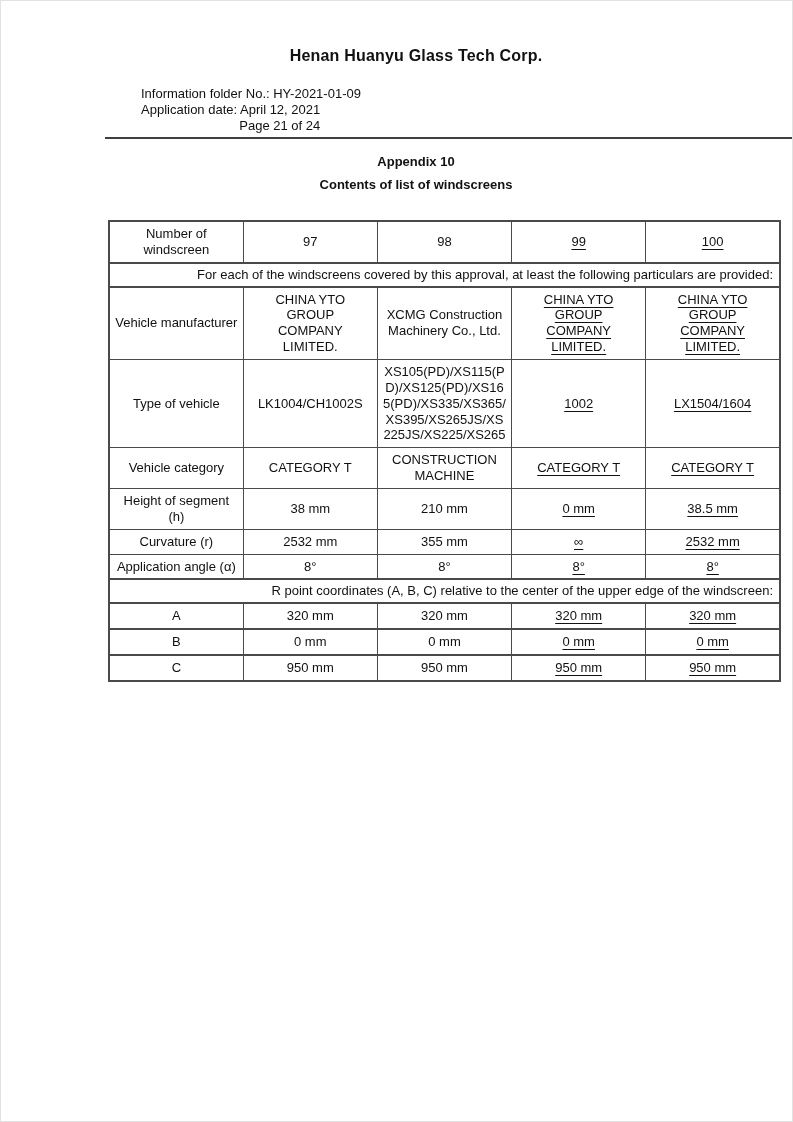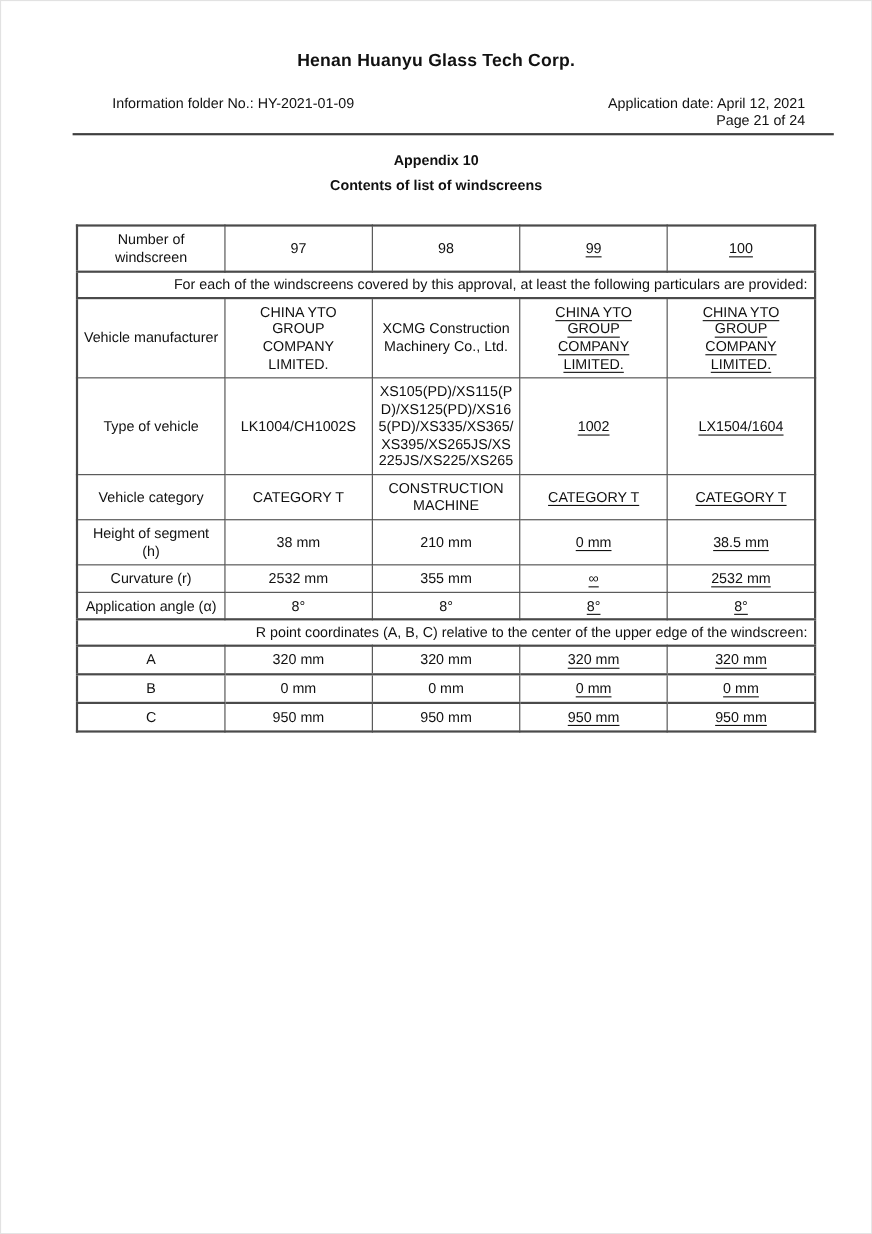--- a/index.html
+++ b/index.html
@@ -6,40 +6,42 @@
   .page {
     position: relative;
     width: 793px;
     height: 1122px;
     background: #ffffff;
     border: 1px solid #e2e2e2;
     box-sizing: border-box;
     font-family: "Liberation Sans", "DejaVu Sans", sans-serif;
     color: #111;
     overflow: hidden;
+    padding-left: 39px;
   }
   .company-title {
     margin: 0;
     padding-top: 46px;
     text-align: center;
     font-size: 16px;
     font-weight: bold;
     letter-spacing: 0.2px;
   }
   .meta-row {
     margin-top: 21px;
     display: flex;
     justify-content: space-between;
     align-items: flex-start;
     padding-left: 101px;
     padding-right: 60px;
     font-size: 13px;
     line-height: 16px;
+    flex-direction: column;
   }
-  .meta-right { text-align: right; margin-left: 32px; }
+  .meta-right { text-align: right; }
   .header-rule {
     margin: 3px 0 0 65px;
     width: 692px;
     height: 2px;
     background: #3f3f3f;
   }
   .appendix-title, .doc-subtitle {
     text-align: center;
     font-size: 13px;
     font-weight: bold;

